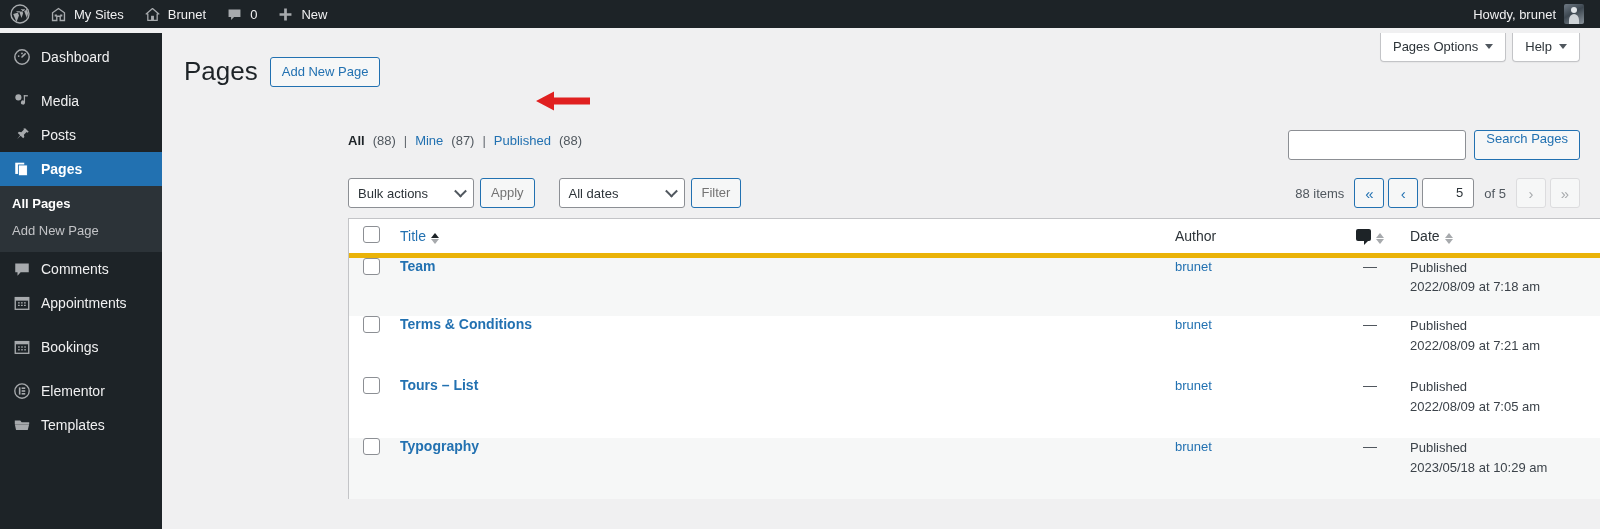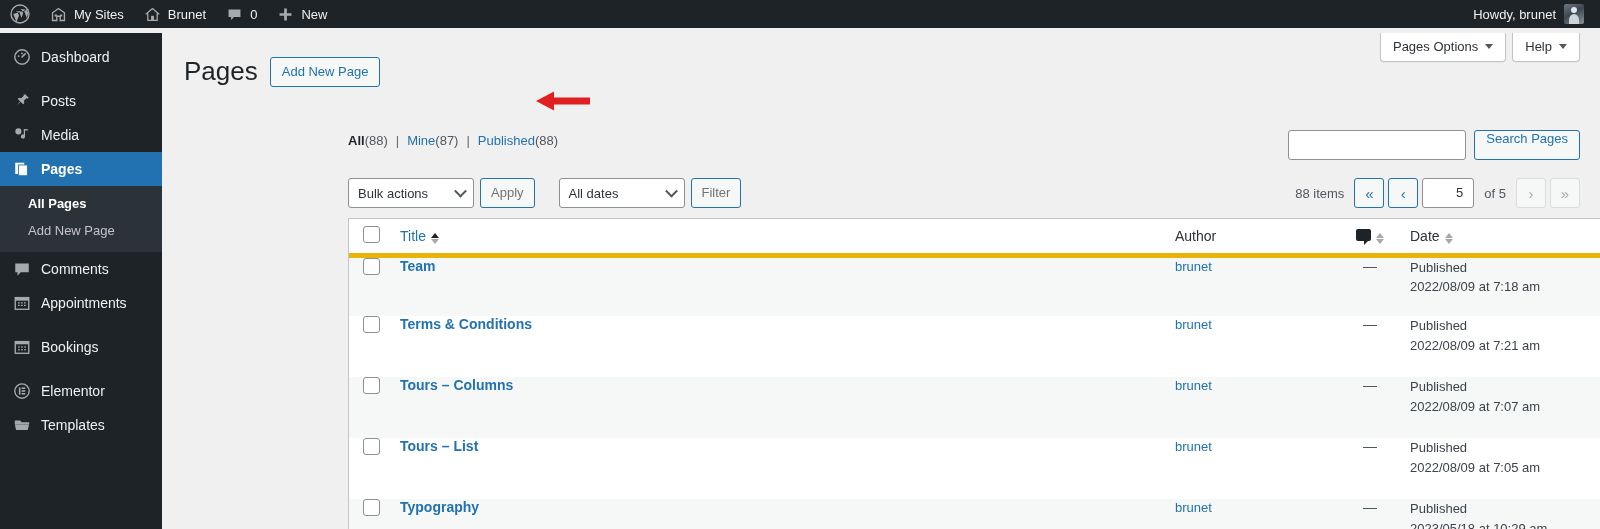--- a/index.html
+++ b/index.html
@@ -73,21 +73,21 @@
   }
   .menu-item.current .mi-icon { color:#fff; }
   .menu-item.current::after{
     content:""; position:absolute; right:-8px; top:50%;
     transform: translateY(-50%);
     border-top: 8px solid transparent;
     border-bottom: 8px solid transparent;
     border-right: 8px solid #f0f0f1;
   }
   .menu-sep { height: 10px; }
-  .submenu { background:#2c3338; padding: 4px 0 8px 16px; }
+  .submenu { background:#2c3338; padding: 4px 0 8px 0; }
   .submenu-item {
     display:block; padding: 6px 0 6px 12px;
     font-size: 13px; color: #c3c4c7; white-space: nowrap;
   }
   .submenu-item.current { color:#fff; font-weight: 700; }
 
   
   #content {
     position: absolute; top: 33px; left: 162px;
     width: 1438px; height: 496px;
@@ -142,21 +142,21 @@
     position:absolute; left: 372px; top: 57px;
     width: 58px; height: 22px;
   }
 
   
   #filter-links {
     position:absolute; top: 100px; left: 186px;
     font-size: 13px; color:#50575e;
     display:flex; align-items:center; gap:0px;
   }
-  #filter-links .fl { display:flex; align-items:flex-start; gap:0; }
+  #filter-links .fl { display:flex; align-items:flex-start; gap:8px; }
   #filter-links .fl a { color:#2271b1; }
   #filter-links .fl.current a { color:#1d2327; font-weight:700; }
   #filter-links .fl .cnt { color:#50575e; }
   #filter-links .sep { color:#646970; padding: 0 8px; }
 
   
   #search-box {
     position:absolute; top: 97px; right: 20px;
     display:flex; gap: 8px;
   }
@@ -384,35 +384,35 @@
         </svg>
     </span>
     <span>Dashboard</span>
   </div>
 
   <div class="menu-sep"></div>
 
   <div class="menu-item">
     <span class="mi-icon">
       <svg width="18" height="18" viewBox="0 0 20 20">
-          <path d="M13.5 2.5l4 4-1.6 1-0.8-.8-3 3 .5 2.6-1.3 1.3-2.8-2.8-4 4 3.4-4.5-2.6-2.6 1.3-1.3 2.6.5 3-3-.8-.8z" fill="#a7aaad"></path>
-        </svg>
-    </span>
-    <span>Posts</span>
-  </div>
-
-  <div class="menu-item">
-    <span class="mi-icon">
-      <svg width="18" height="18" viewBox="0 0 20 20">
           <circle cx="6" cy="6" r="3.4" fill="#a7aaad"></circle>
           <path d="M12 3.5h1.4v8.2a2.3 2.3 0 1 1-1.4-2.1V3.5z" fill="#a7aaad"></path>
           <rect x="12" y="3.5" width="4.5" height="1.4" fill="#a7aaad"></rect>
         </svg>
     </span>
     <span>Media</span>
+  </div>
+
+  <div class="menu-item">
+    <span class="mi-icon">
+      <svg width="18" height="18" viewBox="0 0 20 20">
+          <path d="M13.5 2.5l4 4-1.6 1-0.8-.8-3 3 .5 2.6-1.3 1.3-2.8-2.8-4 4 3.4-4.5-2.6-2.6 1.3-1.3 2.6.5 3-3-.8-.8z" fill="#a7aaad"></path>
+        </svg>
+    </span>
+    <span>Posts</span>
   </div>
 
   <div class="menu-item current">
     <span class="mi-icon">
       <svg width="18" height="18" viewBox="0 0 20 20">
           <rect x="2.5" y="3" width="10" height="12.5" fill="#fff"></rect>
           <rect x="6" y="5.5" width="10" height="12" fill="#fff" stroke="#2271b1" stroke-width="1"></rect>
         </svg>
     </span>
     <span>Pages</span>
@@ -599,30 +599,20 @@
         <tr>
           <td class="cb-col"><span class="wpcb"></span></td>
           <td><a class="row-title">Terms &amp; Conditions</a></td>
           <td><a class="author-link">brunet</a></td>
           <td class="col-comments"><span class="dash">—</span></td>
           <td>
             <div class="date-cell">Published</div>
             <div class="date-cell">2022/08/09 at 7:21 am</div>
           </td>
         </tr>
-        <tr class="alt">
-          <td class="cb-col"><span class="wpcb"></span></td>
-          <td><a class="row-title">Tours – Columns</a></td>
-          <td><a class="author-link">brunet</a></td>
-          <td class="col-comments"><span class="dash">—</span></td>
-          <td>
-            <div class="date-cell">Published</div>
-            <div class="date-cell">2022/08/09 at 7:07 am</div>
-          </td>
-        </tr>
         <tr>
           <td class="cb-col"><span class="wpcb"></span></td>
           <td><a class="row-title">Tours – List</a></td>
           <td><a class="author-link">brunet</a></td>
           <td class="col-comments"><span class="dash">—</span></td>
           <td>
             <div class="date-cell">Published</div>
             <div class="date-cell">2022/08/09 at 7:05 am</div>
           </td>
         </tr>

